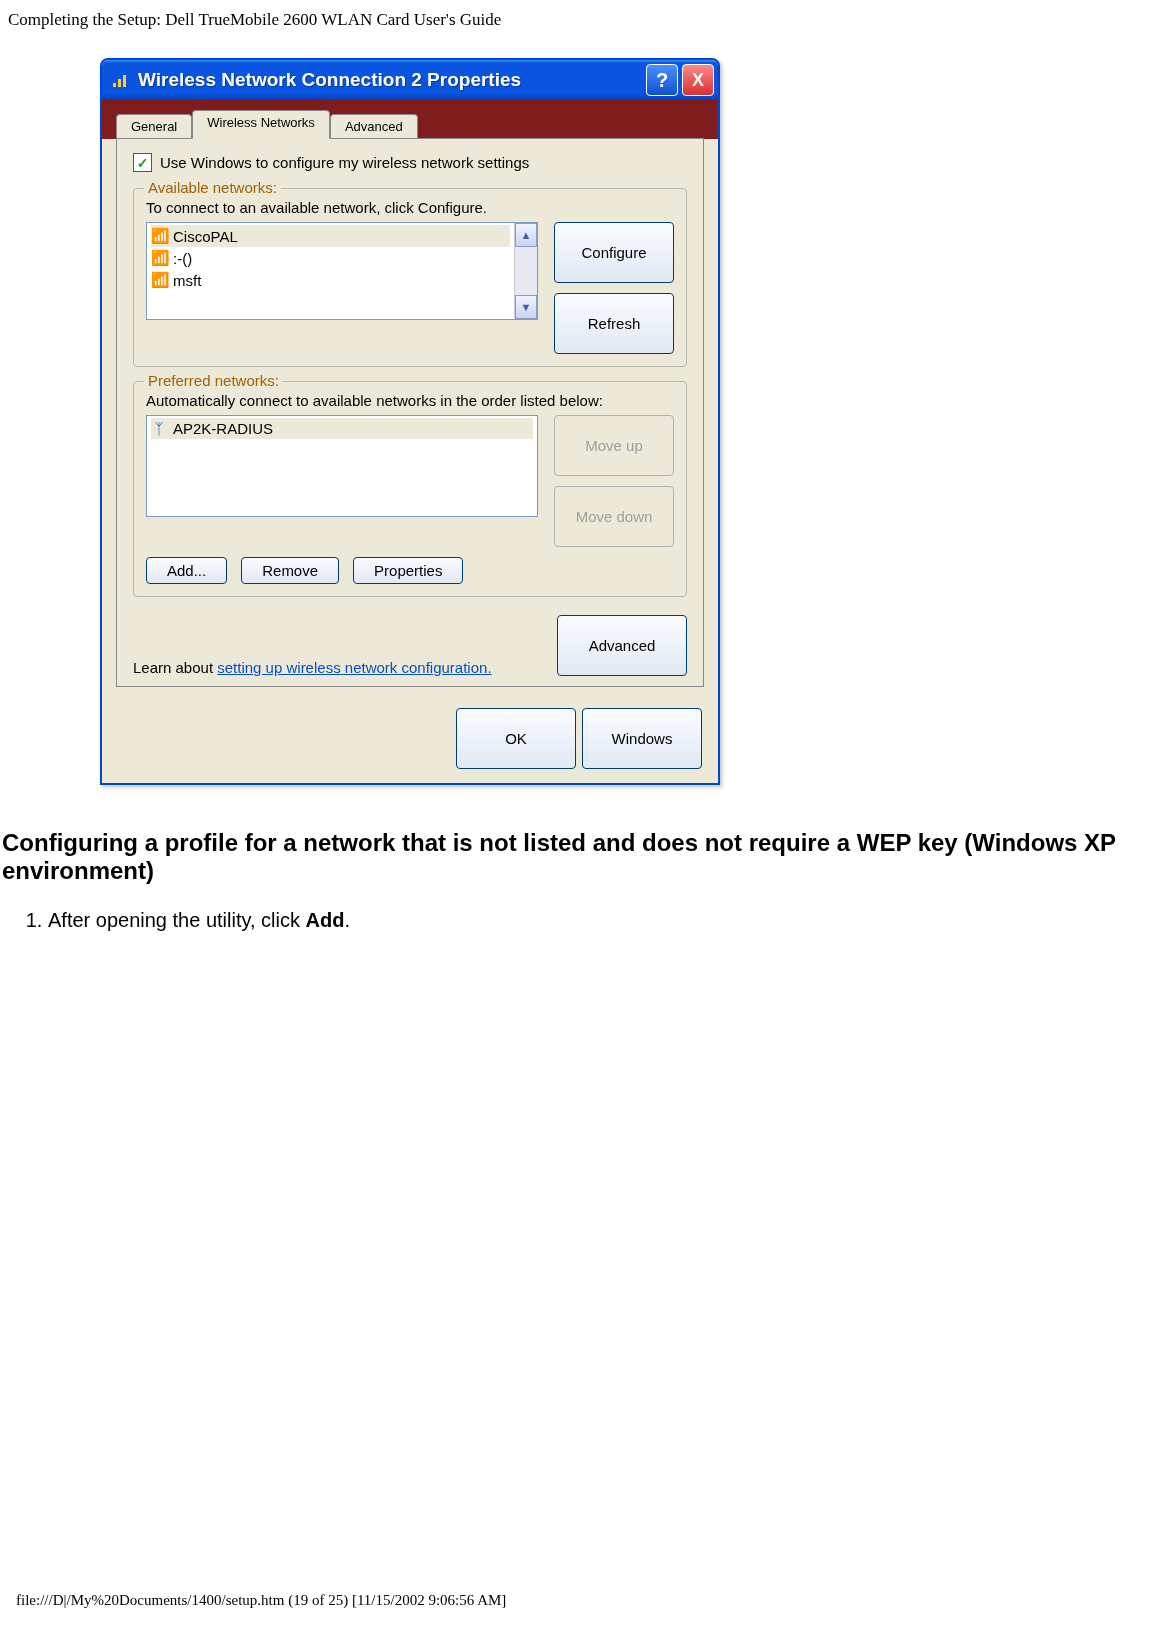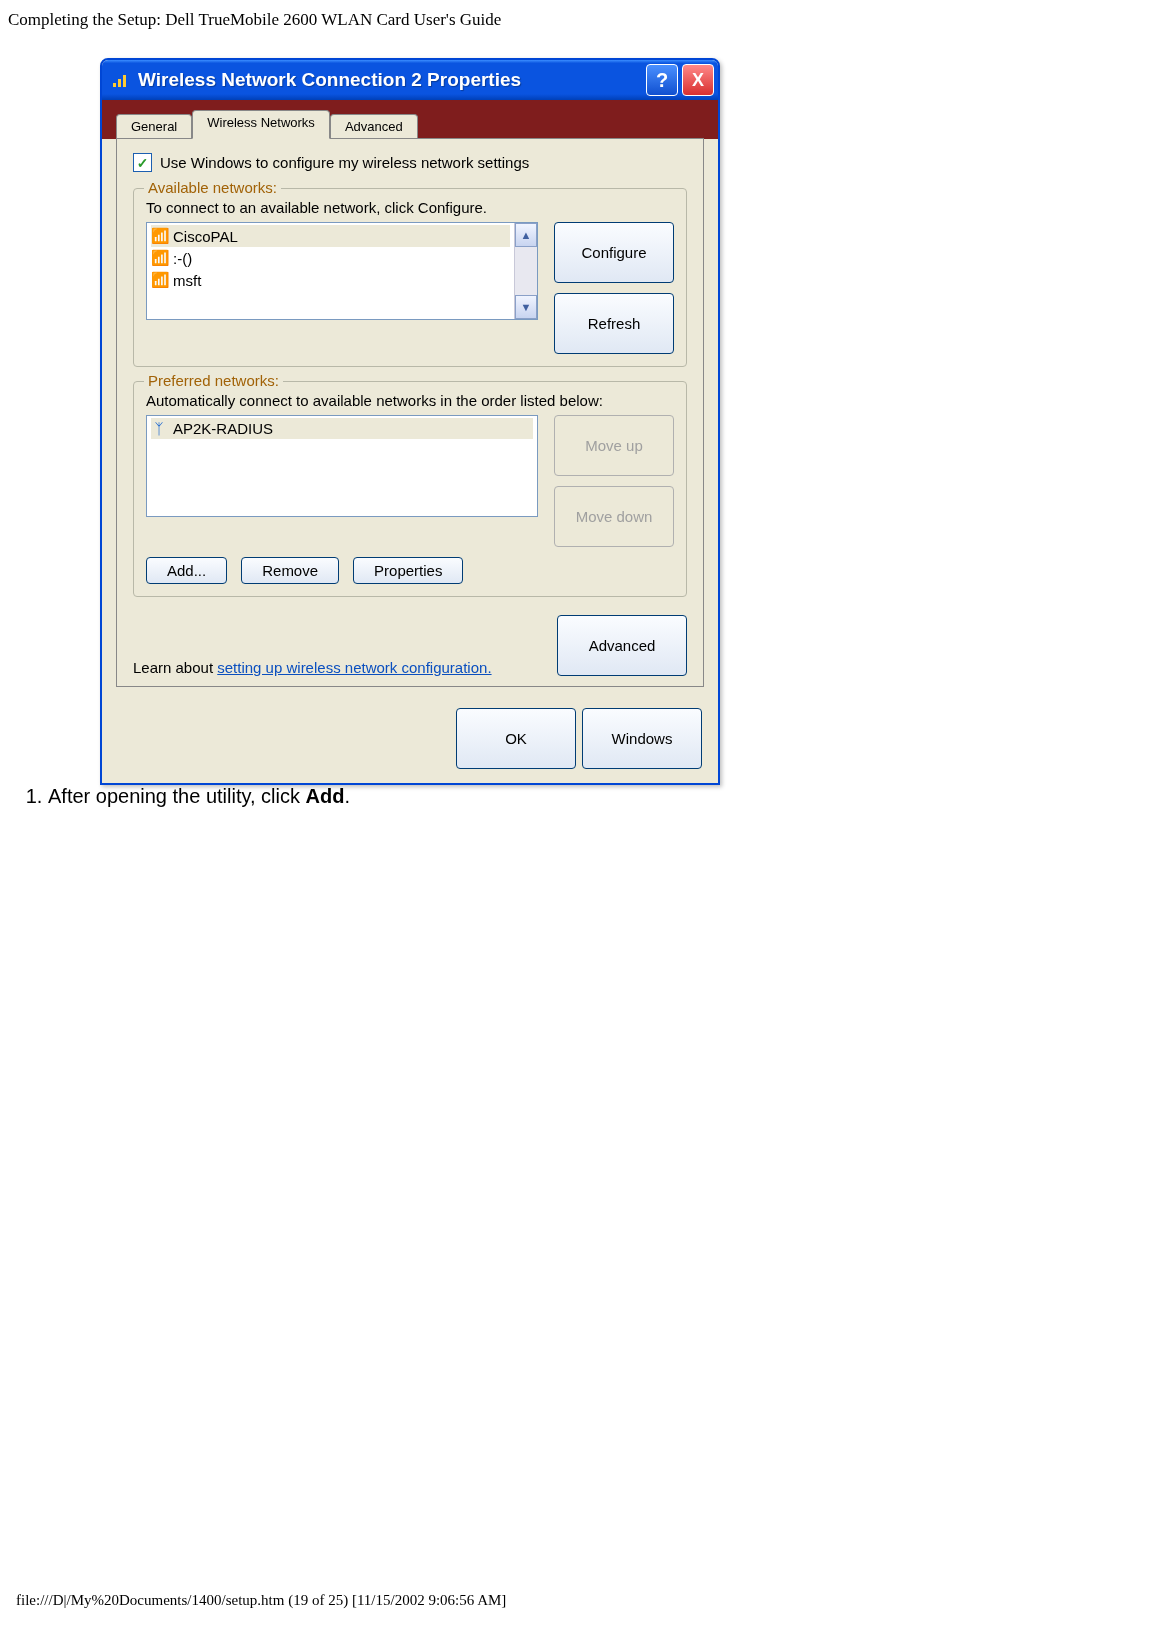--- a/index.html
+++ b/index.html
@@ -278,20 +278,21 @@
       </div>
 
       <div class="footer">
         <div class="xp-btn">OK</div>
         <div class="xp-btn">Windows</div>
       </div>
 
     </div>
   </div>
 
+  <h3 class="section-head">Configuring a profile for a network that is not listed and does not require a WEP key (Windows XP environment)</h3>
 
   <ol class="steps">
     <li>
       <span>After opening the utility, click </span><b>Add</b><span>.</span>
     </li>
   </ol>
 
 </div>
 
 <div class="footer-path">file:///D|/My%20Documents/1400/setup.htm (19 of 25) [11/15/2002 9:06:56 AM]</div>

